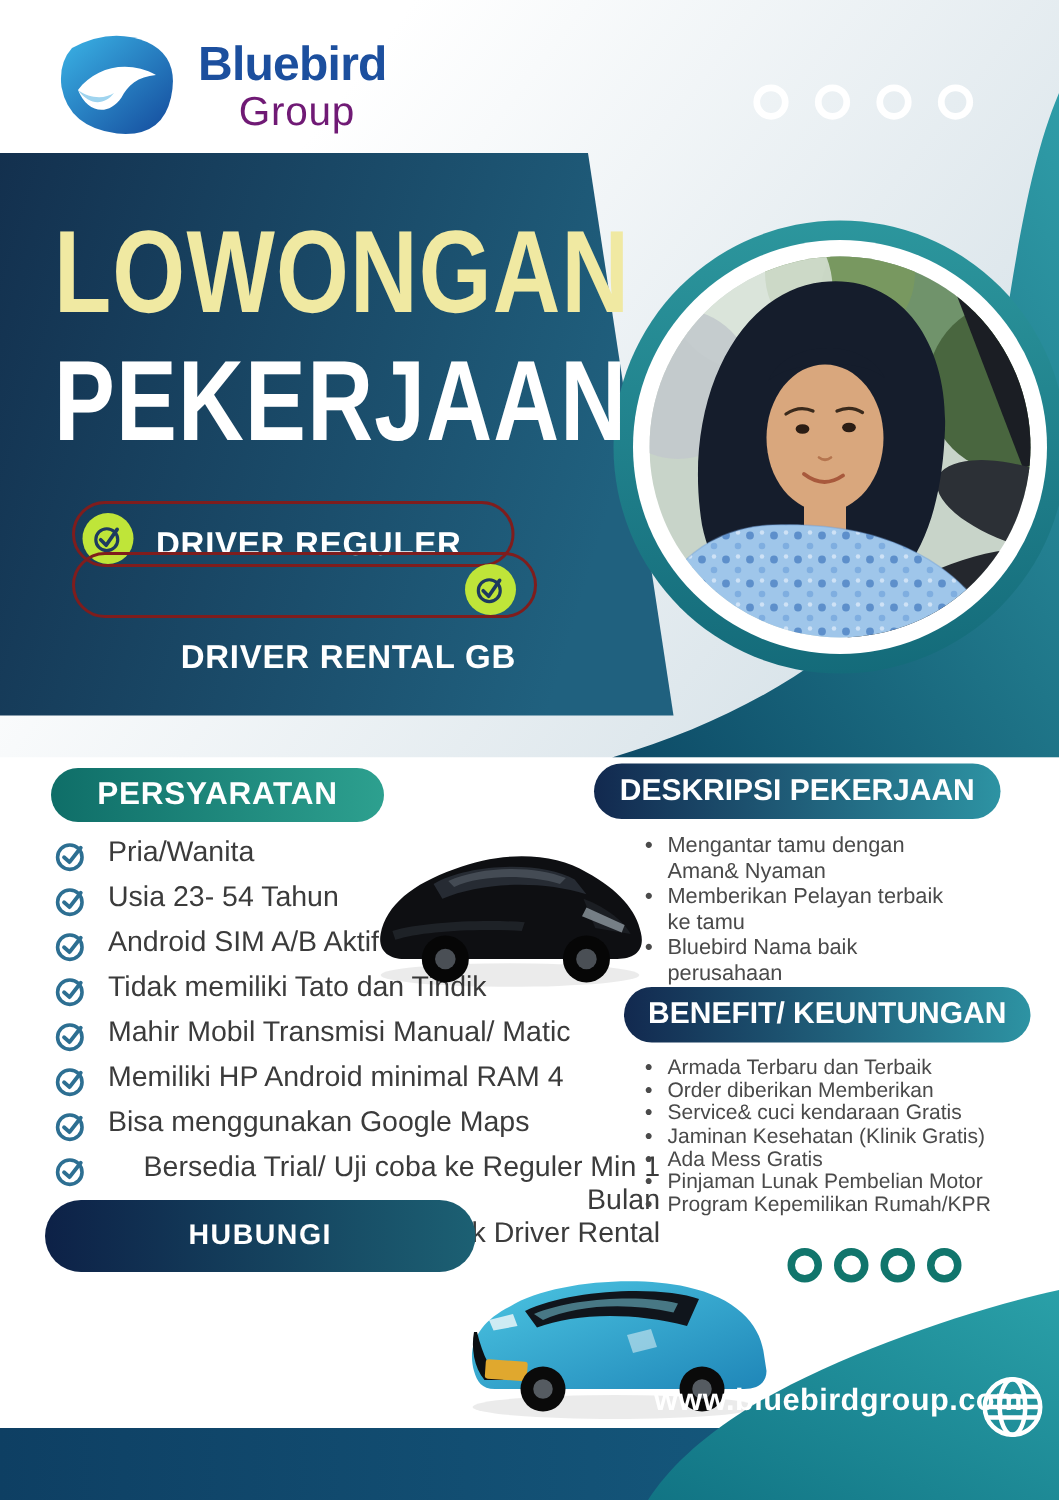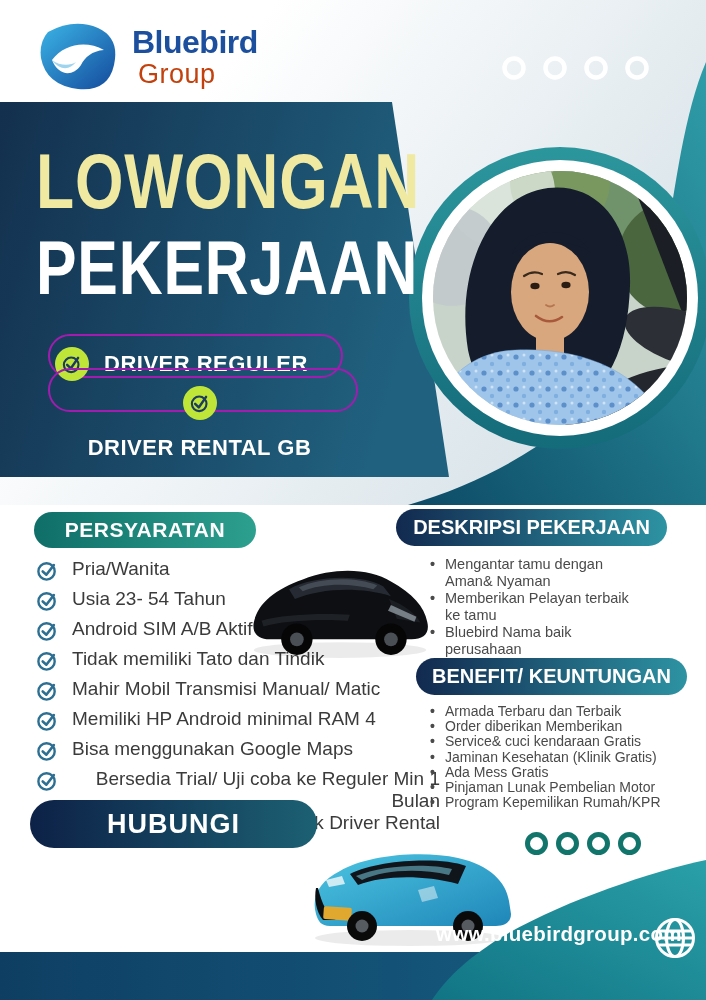--- a/index.html
+++ b/index.html
@@ -9,46 +9,46 @@
     font-family:"Liberation Sans", sans-serif;
   }
   .abs { position:absolute; }
 
   
   #hero-svg { position:absolute; left:0; top:0; width:706px; height:505px; }
 
   .logo { position:absolute; left:30px; top:18px; display:flex; align-items:flex-start; }
   .logo-text { margin-left:14px; padding-top:8px; }
   .brand-name { font-size:32px; font-weight:bold; color:#1c4f9e; line-height:1; letter-spacing:-0.5px; }
-  .brand-sub  { font-size:27px; color:#c2410c; line-height:1; margin:3px 0 0 6px; letter-spacing:0.5px; }
+  .brand-sub  { font-size:27px; color:#701a75; line-height:1; margin:3px 0 0 6px; letter-spacing:0.5px;text-align:center; }
 
   .hero-title { position:absolute; left:36px; top:142px; transform:scaleX(0.8); transform-origin:left top; }
   .hero-title .line1 { font-size:78px; font-weight:bold; color:#f0e9a2; line-height:1; letter-spacing:1px; }
   .hero-title .line2 { font-size:76px; font-weight:bold; color:#ffffff; line-height:1; margin-top:10px; letter-spacing:1px; }
 
   .position-btn { position:absolute; left:48px; height:44px; box-sizing:border-box;
-    border:2px solid #a21caf; border-radius:23px; display:flex; align-items:center;
-    padding:16px 12px 0 5px; gap:15px; }
+    border:2px solid #7f1d1d; border-radius:23px; display:flex; align-items:flex-end;
+    padding:6px 12px 0 5px; gap:15px; }
   #pos-btn-1 { top:334px; width:295px; }
   #pos-btn-2 { top:368px; width:310px;flex-direction:column; }
   .check-badge { width:34px; height:34px; border-radius:50%; background:#bfe539;
     display:flex; align-items:center; justify-content:center; flex:0 0 auto; }
   .position-label { font-size:22px; font-weight:bold; color:#ffffff; letter-spacing:0.5px; white-space:nowrap; }
 
   
   .pill { position:absolute; display:flex; align-items:center; justify-content:center;
     color:#fff; font-weight:bold; }
   #persyaratan-pill { left:34px; top:512px; width:222px; height:36px; border-radius:18px;
     background:linear-gradient(90deg,#0f6e68,#2da08f); font-size:21px; letter-spacing:0.5px; }
   #deskripsi-pill { left:396px; top:509px; width:271px; height:37px; border-radius:19px;
     background:linear-gradient(90deg,#12294f,#2d93a3); font-size:20px; }
   #benefit-pill { left:416px; top:658px; width:271px; height:37px; border-radius:19px;
     background:linear-gradient(90deg,#12294f,#2d93a3); font-size:20px; }
   #hubungi-pill { left:30px; top:800px; width:287px; height:48px; border-radius:24px;
-    background:linear-gradient(90deg,#0d2147,#1c6073); font-size:27px; letter-spacing:1px; }
+    background:linear-gradient(90deg,#0d2147,#1c6073); font-size:19px; letter-spacing:1px; }
 
   
   .checklist { position:absolute; left:36px; top:558px; width:404px;text-align:right; }
   .check-row { display:flex; align-items:flex-start; gap:13px; margin-bottom:6px; }
   .check-row svg { flex:0 0 auto; margin-top:1px; }
   .check-text { font-size:19px; font-weight:500; color:#3b3b3b; line-height:22px; }
   .preline { white-space:pre-line; }
 
   
   .bullets { position:absolute; list-style:none; margin:0; padding:0; color:#4a4a4a; }

